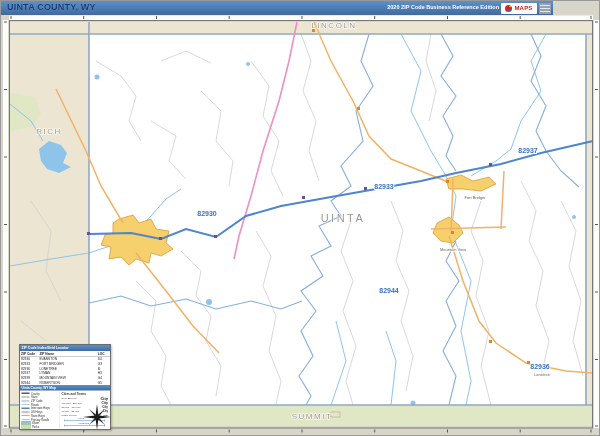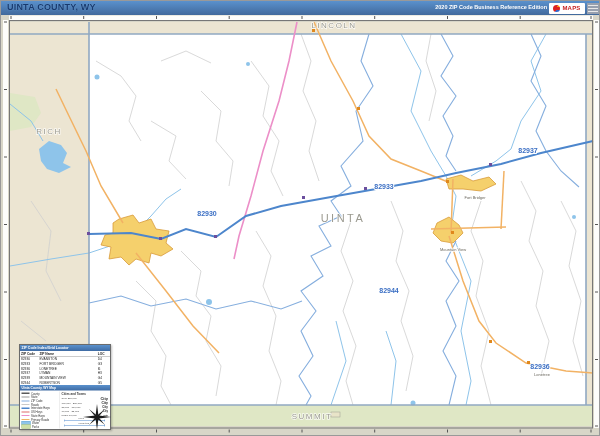--- a/index.html
+++ b/index.html
@@ -1,19 +1,19 @@
 <!DOCTYPE html>
 <html><head>
 <meta charset="utf-8">
 <style>
   html,body{margin:0;padding:0;background:#888;}
   #page{position:relative;width:600px;height:436px;overflow:hidden;background:#d8d6c8;
         font-family:"Liberation Sans",sans-serif;border:1px solid #999;box-sizing:border-box;}
   
-  #hdr{position:absolute;left:0;top:0;width:600px;height:14px;background:linear-gradient(#5a91cd,#41699c);z-index:30;}
+  #hdr{position:absolute;left:0;top:0;width:552px;height:14px;background:linear-gradient(#5a91cd,#41699c);z-index:30;}
   #hdr .title{position:absolute;left:6px;top:1px;font-size:9px;font-weight:bold;color:#17396e;
               text-shadow:0 0 1px #7fb0e0;letter-spacing:.2px;}
   #hdr .edition{position:absolute;right:54px;top:3px;font-size:5.5px;font-weight:bold;color:#fff;}
   .logobox{position:absolute;right:16px;top:1.5px;width:36px;height:11px;background:#fff;border-radius:1px;
            display:flex;align-items:center;justify-content:center;gap:2px;}
   .logobox .burst{width:7px;height:7px;background:
         radial-gradient(circle at 50% 50%, #d22 0 2px, transparent 2px),
         conic-gradient(#d22 0 20deg,#f90 20deg 60deg,#d22 60deg 120deg,#36c 120deg 200deg,#d22 200deg 360deg);
         border-radius:50%;}
   .logobox .brand{font-size:6px;font-weight:bold;color:#c81e1e;letter-spacing:.2px;}

